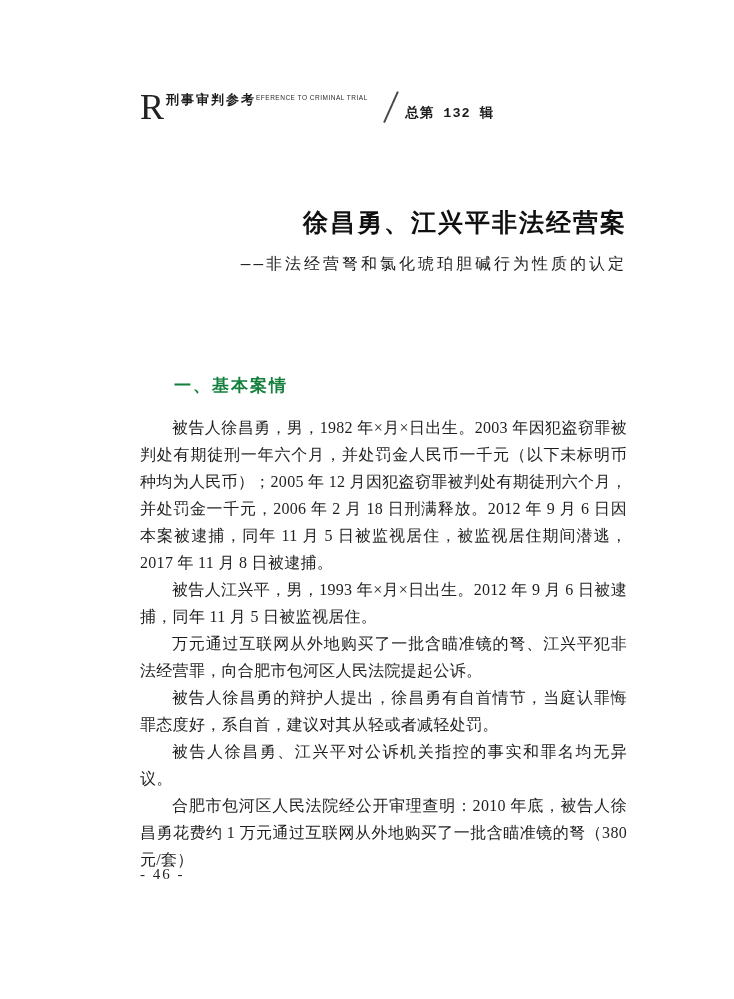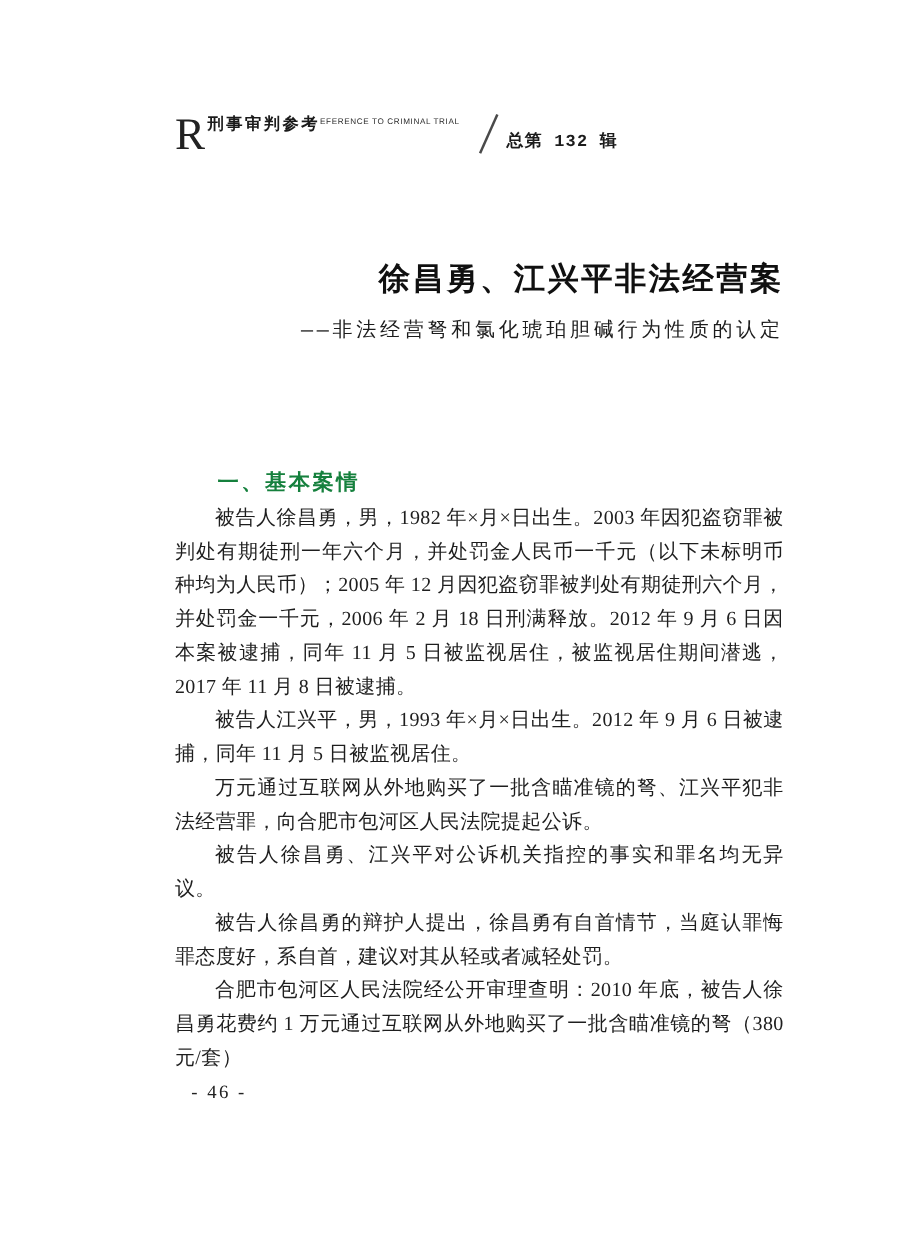--- a/index.html
+++ b/index.html
@@ -116,35 +116,35 @@
     margin-left: 34px;
     font-family: "DejaVu Sans", "Liberation Sans", sans-serif;
     font-size: 17px;
     font-weight: bold;
     letter-spacing: 2px;
     color: #15803d;
   }
 
   
   .body-text {
-    margin-top: 4px;
+    margin-top: 17px;
   }
   .body-text p {
     font-size: 16px;
     line-height: 27px;
     text-align: justify;
     text-indent: 2em;
     color: #1e1e1e;
     letter-spacing: 0.3px;
   }
 
   
   .page-number {
     position: absolute;
-    left: 153px;
+    left: 140px;
     top: 866px;
     font-size: 15px;
     letter-spacing: 2px;
     color: #222;
   }
 </style>
 </head>
 <body>
 
 <div class="page">
@@ -165,21 +165,21 @@
 
     <div class="case-title">徐昌勇、江兴平非法经营案</div>
     <div class="case-subtitle">——非法经营弩和氯化琥珀胆碱行为性质的认定</div>
 
     <div class="section-heading">一、基本案情</div>
 
     <div class="body-text">
         <p>被告人徐昌勇，男，1982 年×月×日出生。2003 年因犯盗窃罪被判处有期徒刑一年六个月，并处罚金人民币一千元（以下未标明币种均为人民币）；2005 年 12 月因犯盗窃罪被判处有期徒刑六个月，并处罚金一千元，2006 年 2 月 18 日刑满释放。2012 年 9 月 6 日因本案被逮捕，同年 11 月 5 日被监视居住，被监视居住期间潜逃，2017 年 11 月 8 日被逮捕。</p>
         <p>被告人江兴平，男，1993 年×月×日出生。2012 年 9 月 6 日被逮捕，同年 11 月 5 日被监视居住。</p>
         <p>万元通过互联网从外地购买了一批含瞄准镜的弩、江兴平犯非法经营罪，向合肥市包河区人民法院提起公诉。</p>
+        <p>被告人徐昌勇的辩护人提出，徐昌勇有自首情节，当庭认罪悔罪态度好，系自首，建议对其从轻或者减轻处罚。</p>
         <p>被告人徐昌勇、江兴平对公诉机关指控的事实和罪名均无异议。</p>
-        <p>被告人徐昌勇的辩护人提出，徐昌勇有自首情节，当庭认罪悔罪态度好，系自首，建议对其从轻或者减轻处罚。</p>
         <p>合肥市包河区人民法院经公开审理查明：2010 年底，被告人徐昌勇花费约 1 万元通过互联网从外地购买了一批含瞄准镜的弩（380 元/套）</p>
       </div>
 
   </div>
 
   <div class="page-number">- 46 -</div>
 </div>
 
 </body></html>

